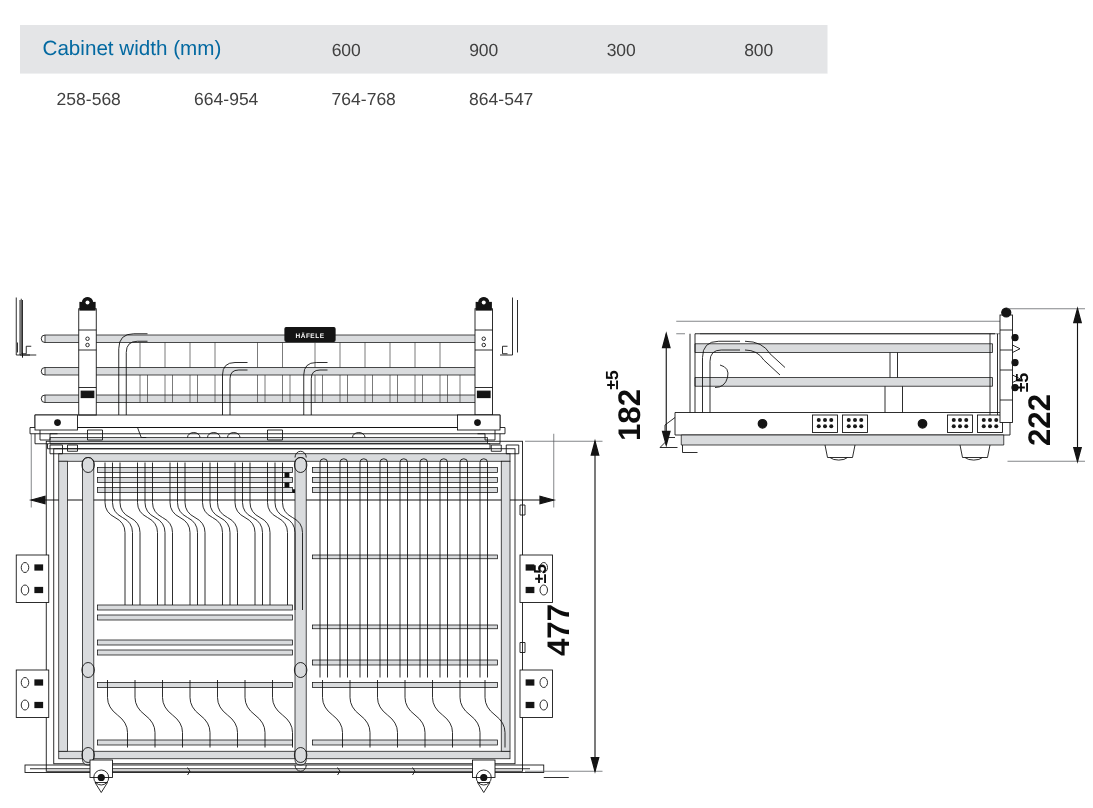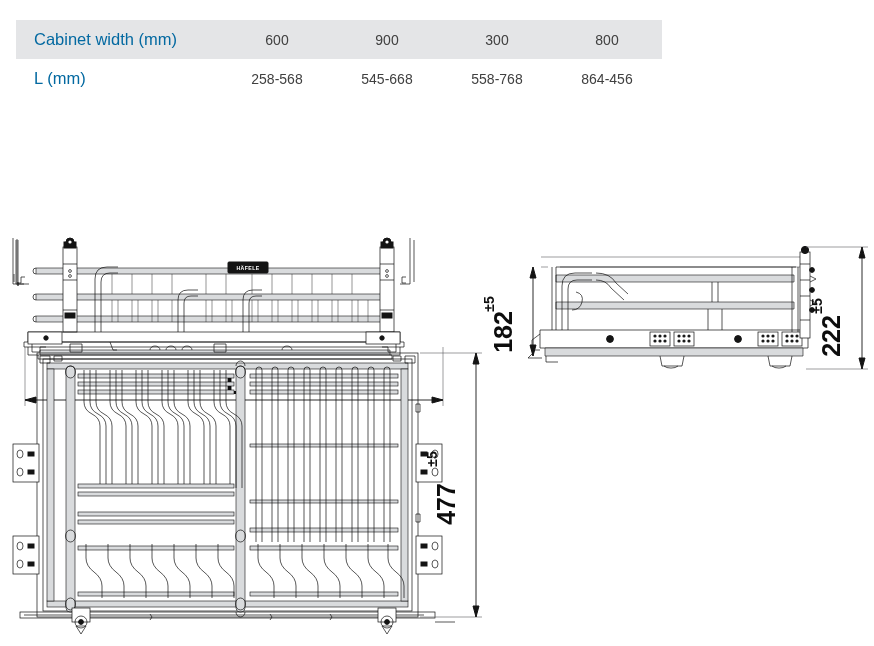--- a/index.html
+++ b/index.html
@@ -41,25 +41,24 @@
 
   <div class="tbl-row head">
     <div class="c-label">Cabinet width (mm)</div>
     <div class="c-val">600</div>
     <div class="c-val">900</div>
     <div class="c-val">300</div>
     <div class="c-val">800</div>
   </div>
 
   <div class="tbl-row body">
-    <div class="c-label">L (mm)</div>
     <div class="c-val">258-568</div>
-    <div class="c-val">545-668</div>
-    <div class="c-val">558-768</div>
-    <div class="c-val">864-456</div>
+    <div class="c-val">664-954</div>
+    <div class="c-val">764-768</div>
+    <div class="c-val">864-547</div>
   </div>
 
 </div>
 
 <div id="drawings">
 <svg width="874" height="542" viewBox="0 0 874 542" xmlns="http://www.w3.org/2000/svg">
 
   <g>
 
     <path class="fine" d="M18 136 L18 182 M18 182 L18 178"></path>

